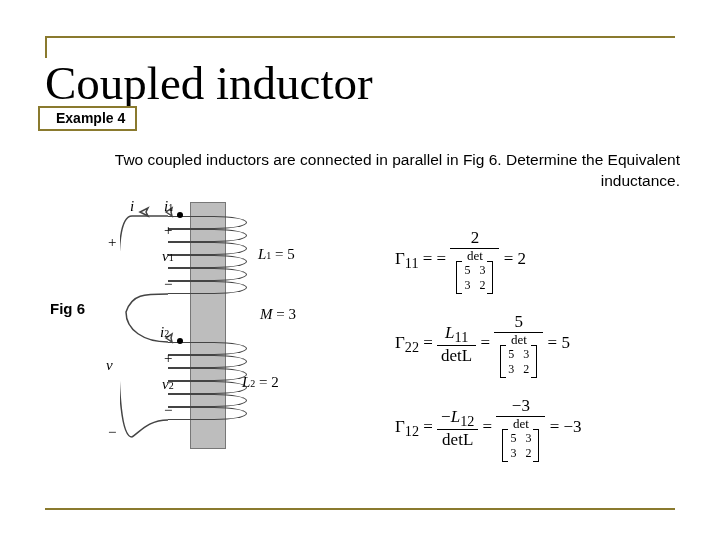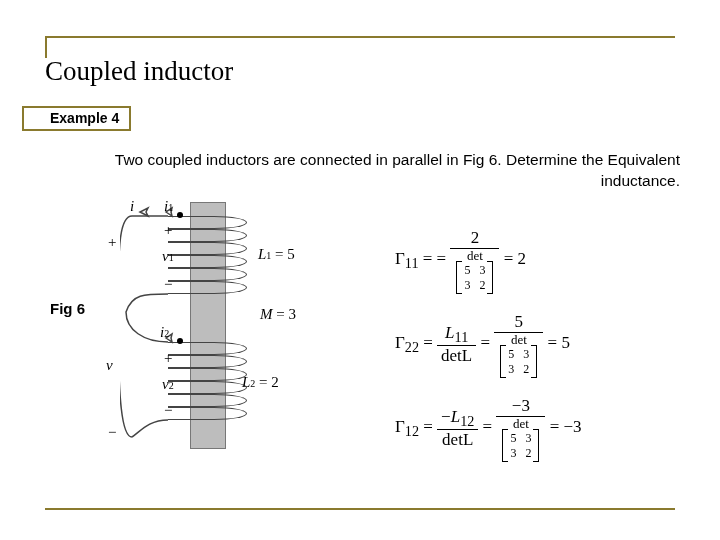--- a/index.html
+++ b/index.html
@@ -35,28 +35,28 @@
     bottom: 30px;
     width: 630px;
     height: 2px;
     background: #8a7a2e;
   }
   .title {
     position: absolute;
     left: 45px;
     top: 56px;
     font-family: "Times New Roman", Times, serif;
-    font-size: 27px;
+    font-size: 47px;
     font-weight: 400;
   }
   .example-box {
     position: absolute;
-    left: 22px;
+    left: 38px;
     top: 106px;
-    padding: 2px 10px 3px 26px;
+    padding: 2px 10px 3px 16px;
     border: 2px solid #8a7a2e;
     font-size: 14px;
     font-weight: 700;
     background: #fff;
   }
   .body-text {
     position: absolute;
     left: 50px;
     top: 150px;
     width: 630px;

